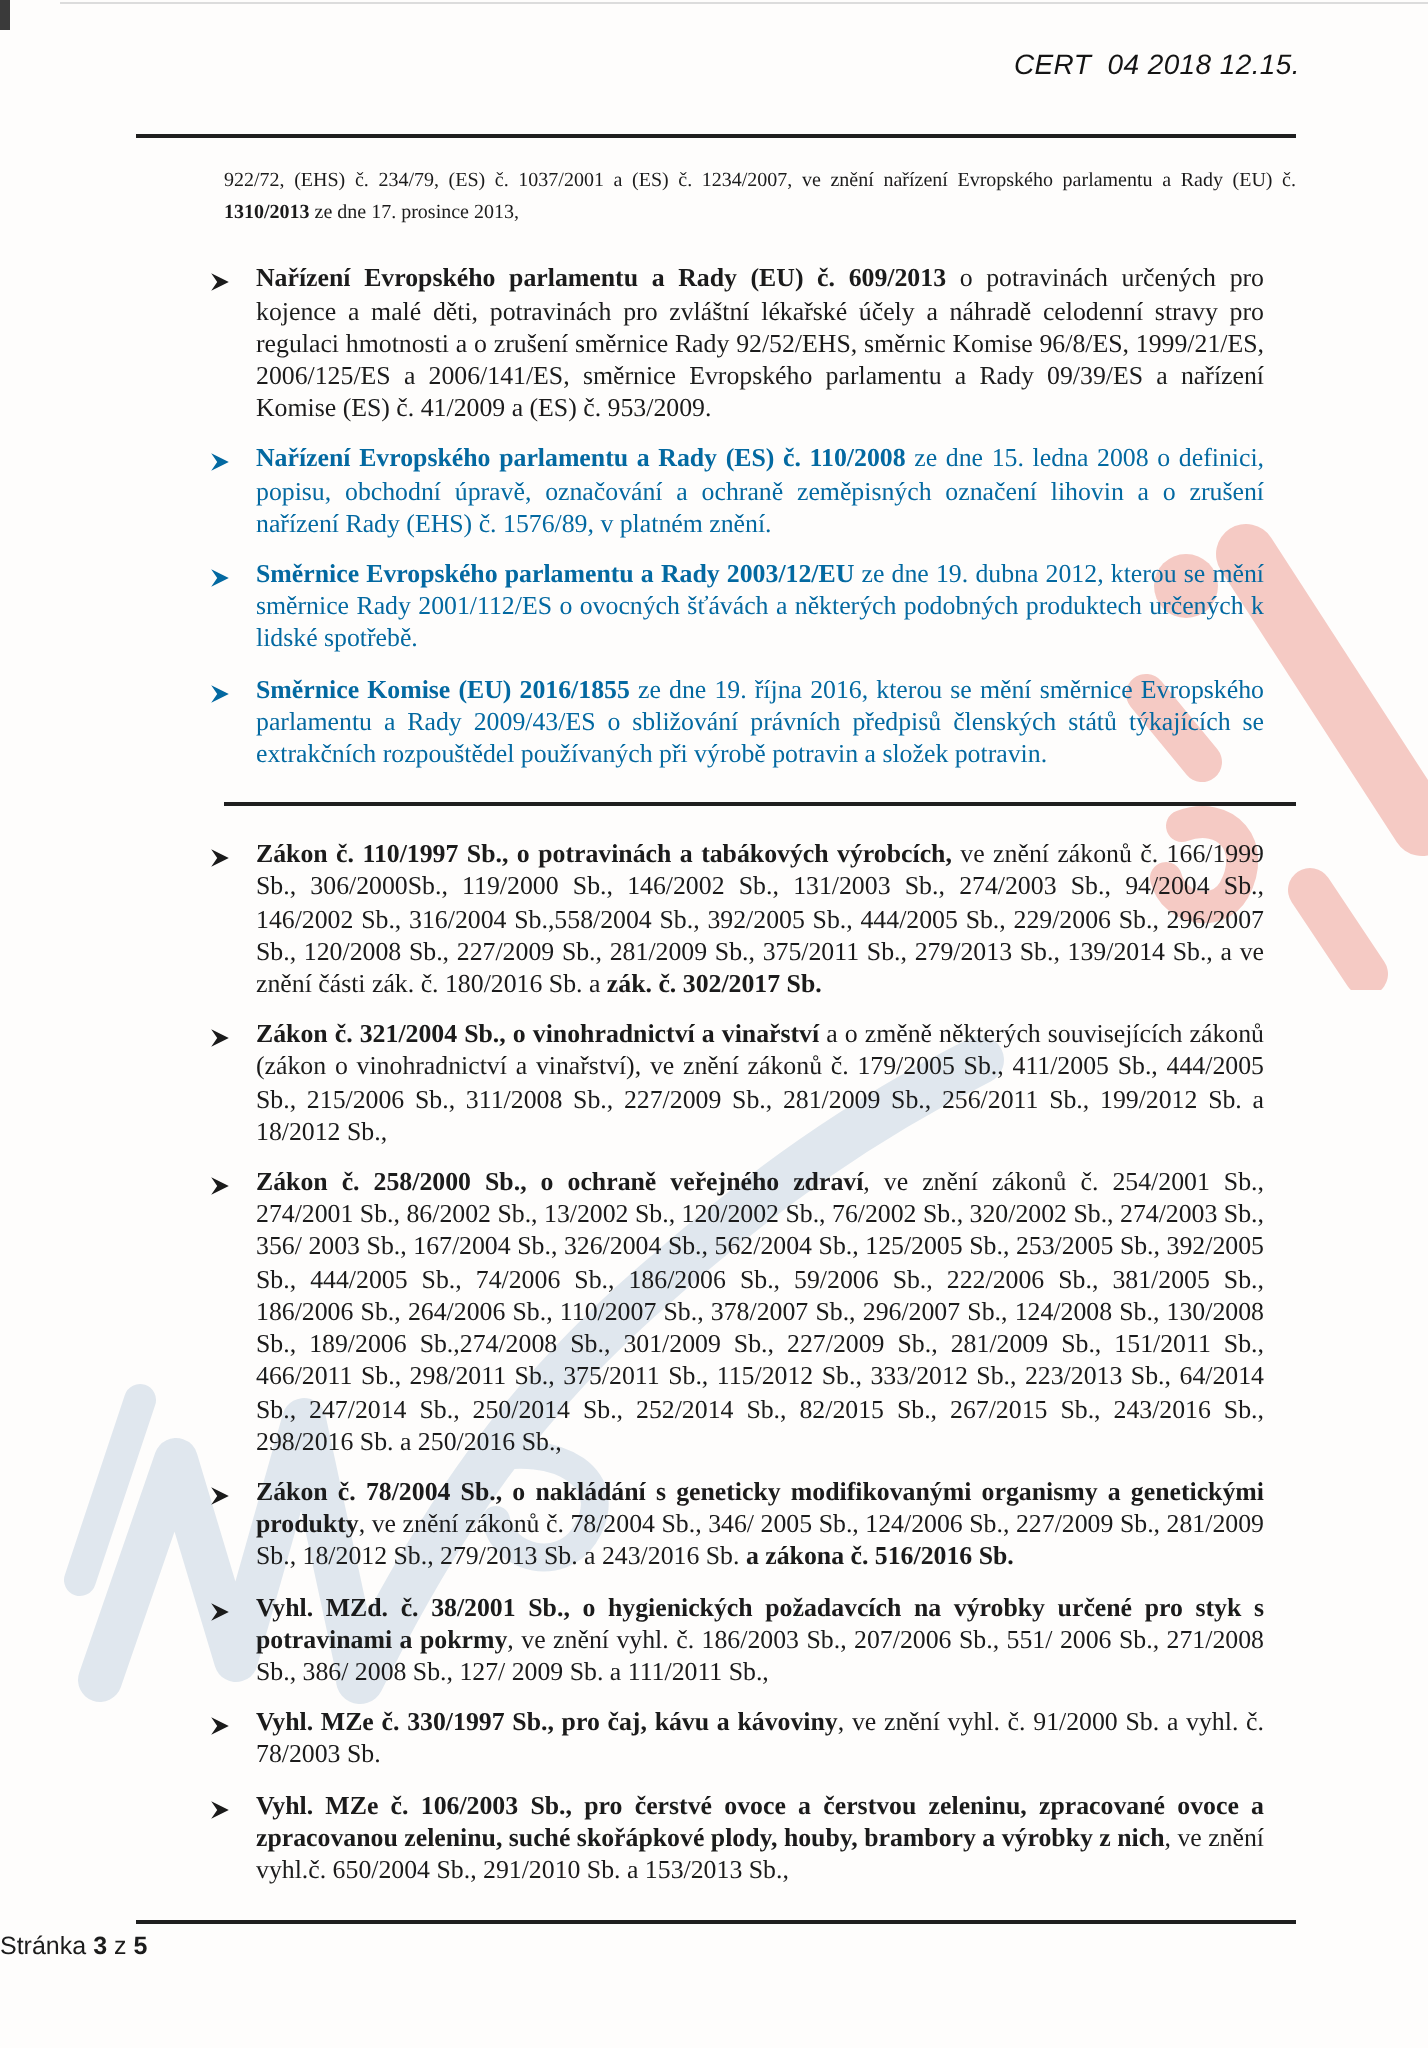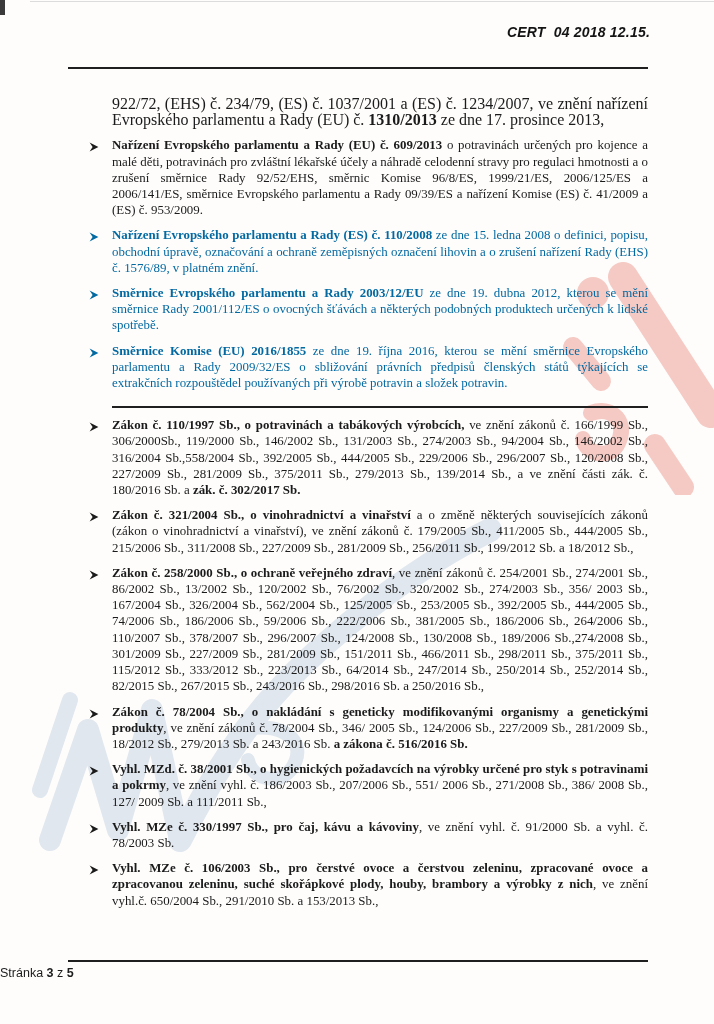--- a/index.html
+++ b/index.html
@@ -13,37 +13,37 @@
     overflow:hidden;
   }
   .scan-edge { position:absolute; top:1px; left:30px; right:0; height:1px; background:#dcdcdc; }
   .corner-artifact { position:absolute; top:0; left:0; width:5px; height:15px; background:#3a3a3a; }
 
   .watermark { position:absolute; pointer-events:none; }
 
   .header-stamp {
     position:absolute; top:24px; right:64px;
     font-family:"Liberation Sans", sans-serif;
-    font-style:italic; font-weight:bold;
+    font-style:italic; font-weight:normal;
     font-size:14px; letter-spacing:.2px; color:#141414;
     white-space:pre;
   }
 
   .rule { background:#1f1f1f; height:2px; }
   .rule-top { position:absolute; top:67px; left:68px; width:580px; }
 
   .content { position:absolute; top:76px; left:0; width:714px; height:886px; overflow:hidden; }
 
   .intro {
-    margin:20px 66px 0 112px;
+    margin:7px 66px 0 112px;
     text-align:justify;
-    font-size:16px; line-height:16.2px;
+    font-size:10px; line-height:16.2px;
   }
 
-  ul.reg-list { list-style:none; margin:0; padding:0; }
+  ul.reg-list { list-style:none; margin:16px; padding:0; }
   ul.reg-list > li {
     position:relative;
     margin-top:9px;
     padding:0 66px 0 112px;
     text-align:justify;
     font-size:12.9px; line-height:16.2px;
   }
   ul.reg-list > li .marker {
     position:absolute; left:89px; top:3px; width:10px; height:10px;
   }
@@ -92,21 +92,21 @@
               <path d="M0.6 0.6 L9.4 5 L0.6 9.4 L3.6 5 Z" fill="currentColor"></path>
             </svg></span><span><span class="b">Nařízení Evropského parlamentu a Rady (EU) č. 609/2013</span><span> o potravinách určených pro kojence a malé děti, potravinách pro zvláštní lékařské účely a náhradě celodenní stravy pro regulaci hmotnosti a o zrušení směrnice Rady 92/52/EHS, směrnic Komise 96/8/ES, 1999/21/ES, 2006/125/ES a 2006/141/ES, směrnice Evropského parlamentu a Rady 09/39/ES a nařízení Komise (ES) č. 41/2009 a (ES) č. 953/2009.</span></span></li>
         <li class="red"><span class="marker"><svg width="10" height="10" viewBox="0 0 10 10">
               <path d="M0.6 0.6 L9.4 5 L0.6 9.4 L3.6 5 Z" fill="currentColor"></path>
             </svg></span><span><span class="b">Nařízení Evropského parlamentu a Rady (ES) č. 110/2008</span><span> ze dne 15. ledna 2008 o definici, popisu, obchodní úpravě, označování a ochraně zeměpisných označení lihovin a o zrušení nařízení Rady (EHS) č. 1576/89, v platném znění.</span></span></li>
         <li class="red"><span class="marker"><svg width="10" height="10" viewBox="0 0 10 10">
               <path d="M0.6 0.6 L9.4 5 L0.6 9.4 L3.6 5 Z" fill="currentColor"></path>
             </svg></span><span><span class="b">Směrnice Evropského parlamentu a Rady 2003/12/EU</span><span> ze dne 19. dubna 2012, kterou se mění směrnice Rady 2001/112/ES o ovocných šťávách a některých podobných produktech určených k lidské spotřebě.</span></span></li>
         <li class="red"><span class="marker"><svg width="10" height="10" viewBox="0 0 10 10">
               <path d="M0.6 0.6 L9.4 5 L0.6 9.4 L3.6 5 Z" fill="currentColor"></path>
-            </svg></span><span><span class="b">Směrnice Komise (EU) 2016/1855</span><span> ze dne 19. října 2016, kterou se mění směrnice Evropského parlamentu a Rady 2009/32/ES o sbližování právních předpisů členských států týkajících se extrakčních rozpouštědel používaných při výrobě potravin a složek potravin.</span></span></li>
+            </svg></span><span><span class="b">Směrnice Komise (EU) 2016/1855</span><span> ze dne 19. října 2016, kterou se mění směrnice Evropského parlamentu a Rady 2009/43/ES o sbližování právních předpisů členských států týkajících se extrakčních rozpouštědel používaných při výrobě potravin a složek potravin.</span></span></li>
       </ul>
 
     <div class="rule rule-mid"></div>
 
     <ul class="reg-list">
         <li><span class="marker"><svg width="10" height="10" viewBox="0 0 10 10">
               <path d="M0.6 0.6 L9.4 5 L0.6 9.4 L3.6 5 Z" fill="currentColor"></path>
             </svg></span><span><span class="b">Zákon č. 110/1997 Sb., o potravinách a tabákových výrobcích,</span><span> ve znění zákonů č. 166/1999 Sb., 306/2000Sb., 119/2000 Sb., 146/2002 Sb., 131/2003 Sb., 274/2003 Sb., 94/2004 Sb., 146/2002 Sb., 316/2004 Sb.,558/2004 Sb., 392/2005 Sb., 444/2005 Sb., 229/2006 Sb., 296/2007 Sb., 120/2008 Sb., 227/2009 Sb., 281/2009 Sb., 375/2011 Sb., 279/2013 Sb., 139/2014 Sb., a ve znění části zák. č. 180/2016 Sb. a </span><span class="b">zák. č. 302/2017 Sb.</span></span></li>
         <li><span class="marker"><svg width="10" height="10" viewBox="0 0 10 10">
               <path d="M0.6 0.6 L9.4 5 L0.6 9.4 L3.6 5 Z" fill="currentColor"></path>

